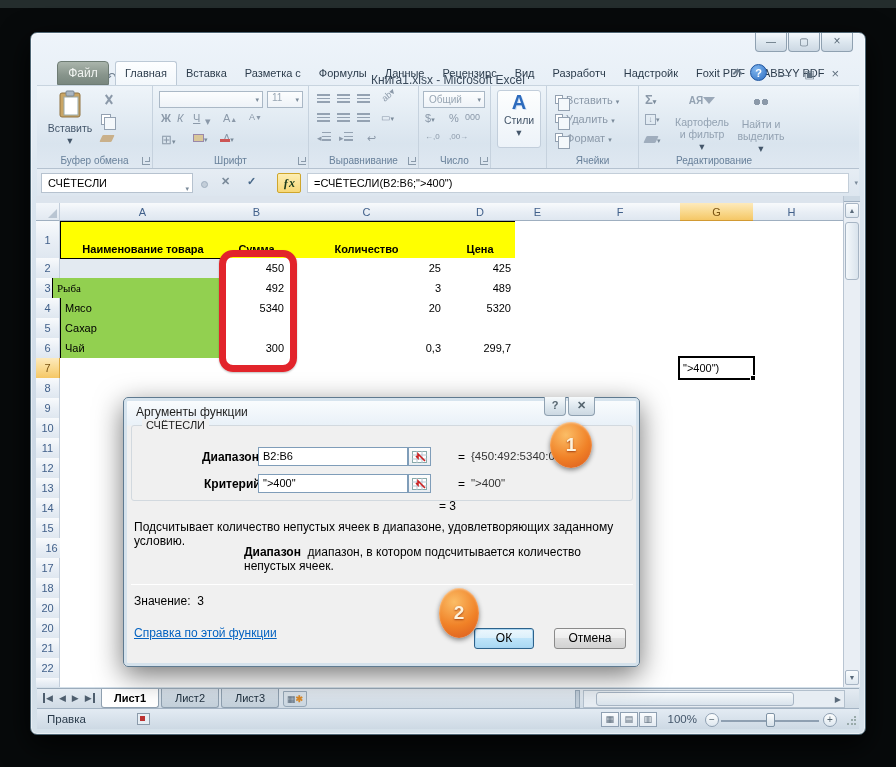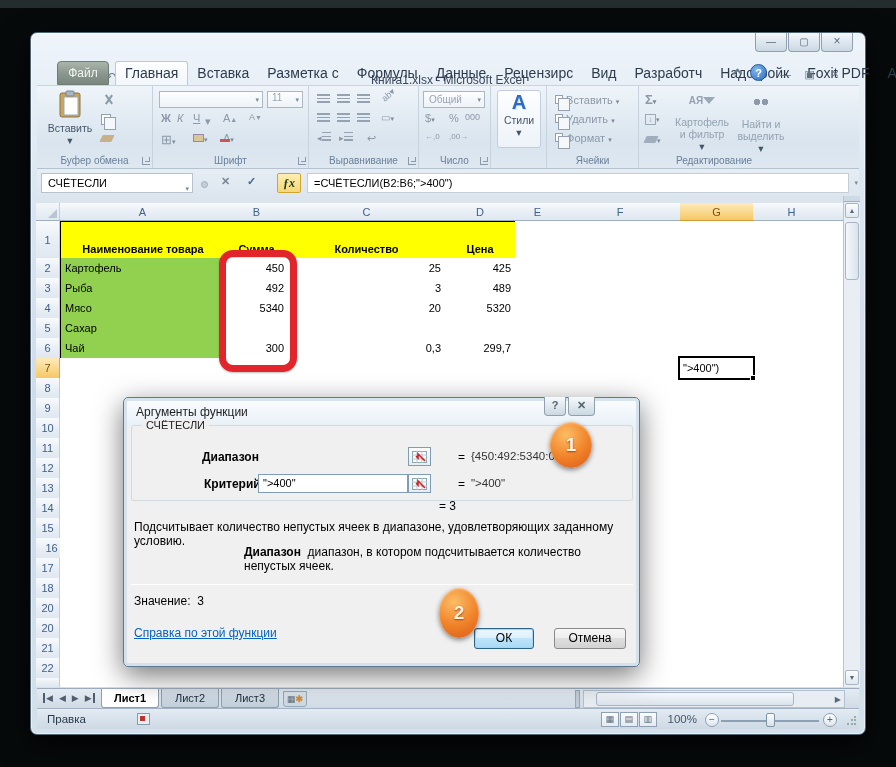--- a/index.html
+++ b/index.html
@@ -22,21 +22,21 @@
   .dd{font-size:7px;color:#7b8b9b}
   .sepv{width:1px;height:14px;background:#b3c1cf}
   
   .wbtns{position:absolute;left:723px;top:0;display:flex}
   .wb{width:32px;height:19px;margin-left:1px;background:linear-gradient(#f4f8fb,#dde7ef 50%,#ccd8e3);border:1px solid #8fa1b1;border-top:none;border-radius:0 0 4px 4px;color:#5a6a78;font-size:10px;text-align:center;line-height:17px}
   
   .tabstrip{position:absolute;left:22px;top:26px;right:6px;height:26px}
   .filetab{position:absolute;left:4px;top:2px;width:52px;height:24px;border-radius:4px 4px 0 0;
     background:linear-gradient(#aab5ac,#87948b 60%,#79877e);border:1px solid #6e7c74;color:#f2f5f2;font-size:12px;text-align:center;line-height:22px}
   .rtabs{position:absolute;left:62px;top:2px;display:flex;height:24px}
-  .rtab{padding:0 9px;font-size:14px;color:#2c3c4c;line-height:24px;white-space:nowrap}
+  .rtab{padding:0 9px;font-size:11px;color:#2c3c4c;line-height:24px;white-space:nowrap}
   .rtab.active{background:linear-gradient(#fdfeff,#f2f7fb);border:1px solid #bcc9d6;border-bottom:none;border-radius:3px 3px 0 0;line-height:22px}
   .ribctl{position:absolute;top:8px;display:flex;align-items:center;gap:9px}
   .chev{width:7px;height:7px;border-left:2px solid #6b7b8b;border-top:2px solid #6b7b8b;transform:rotate(45deg);margin-top:3px}
   .helpb{width:17px;height:17px;border-radius:50%;background:radial-gradient(circle at 35% 30%,#7fb6ef,#2f6fc2);color:#fff;font-size:11px;font-weight:bold;text-align:center;line-height:17px;border:1px solid #1e55a0}
   .rwb{color:#5f6f7e;font-size:11px;line-height:14px}
   
   .ribbon{position:absolute;left:6px;top:52px;right:6px;height:84px;
     background:linear-gradient(#eef4f9,#e2ebf3 40%,#d9e4ee 70%,#dfe8f1);border-top:1px solid #c8d4df;border-bottom:1px solid #b5c2d0}
   .grp{position:absolute;top:0;height:82px;border-right:1px solid #c6d2de}
   .glabel{position:absolute;bottom:2px;left:0;right:0;text-align:center;font-size:10px;color:#68809a}
@@ -342,31 +342,30 @@
     <div class="cell thdr tb tbt tbl" style="left: 24px; top: 25px; width: 166px; height: 38px;">Наименование товара</div>
     <div class="cell thdr tb tbt" style="left: 189px; top: 25px; width: 64px; height: 38px;">Сумма</div>
     <div class="cell thdr tb tbt" style="left: 252px; top: 25px; width: 158px; height: 38px;">Количество</div>
     <div class="cell thdr tb tbt" style="left: 409px; top: 25px; width: 71px; height: 38px;">Цена</div>
     <div class="cell" style="left: 479px; top: 25px; width: 46px; height: 38px;"></div>
     <div class="cell" style="left: 524px; top: 25px; width: 121px; height: 38px;"></div>
     <div class="cell" style="left: 644px; top: 25px; width: 74px; height: 38px;"></div>
     <div class="cell" style="left: 717px; top: 25px; width: 78px; height: 38px;"></div>
     <div class="cell" style="left: 794px; top: 25px; width: 14px; height: 38px;"></div>
     <div class="rowhdr" style="left: 0px; top: 62px; width: 24px; height: 21px;">2</div>
-    <div class="cell tname tb tbl" style="left: 24px; top: 62px; width: 166px; height: 21px;">Картофель</div>
     <div class="cell tnum tb" style="left: 189px; top: 62px; width: 64px; height: 21px;">450</div>
     <div class="cell tnum tb" style="left: 252px; top: 62px; width: 158px; height: 21px;">25</div>
     <div class="cell tnum tb" style="left: 409px; top: 62px; width: 71px; height: 21px;">425</div>
     <div class="cell" style="left: 479px; top: 62px; width: 46px; height: 21px;"></div>
     <div class="cell" style="left: 524px; top: 62px; width: 121px; height: 21px;"></div>
     <div class="cell" style="left: 644px; top: 62px; width: 74px; height: 21px;"></div>
     <div class="cell" style="left: 717px; top: 62px; width: 78px; height: 21px;"></div>
     <div class="cell" style="left: 794px; top: 62px; width: 14px; height: 21px;"></div>
     <div class="rowhdr" style="left: 0px; top: 82px; width: 24px; height: 21px;">3</div>
-    <div class="cell tname tb tbl" style="left: 24px; top: 82px; width: 168px; height: 21px;">Рыба</div>
+    <div class="cell tname tb tbl" style="left: 16px; top: 82px; width: 168px; height: 21px; font-family: Liberation Serif, serif;">Рыба</div>
     <div class="cell tnum tb" style="left: 189px; top: 82px; width: 64px; height: 21px;">492</div>
     <div class="cell tnum tb" style="left: 252px; top: 82px; width: 158px; height: 21px;">3</div>
     <div class="cell tnum tb" style="left: 409px; top: 82px; width: 71px; height: 21px;">489</div>
     <div class="cell" style="left: 479px; top: 82px; width: 46px; height: 21px;"></div>
     <div class="cell" style="left: 524px; top: 82px; width: 121px; height: 21px;"></div>
     <div class="cell" style="left: 644px; top: 82px; width: 74px; height: 21px;"></div>
     <div class="cell" style="left: 717px; top: 82px; width: 78px; height: 21px;"></div>
     <div class="cell" style="left: 794px; top: 82px; width: 14px; height: 21px;"></div>
     <div class="rowhdr" style="left: 0px; top: 102px; width: 24px; height: 21px;">4</div>
     <div class="cell tname tb tbl" style="left: 24px; top: 102px; width: 166px; height: 21px;">Мясо</div>
@@ -582,20 +581,21 @@
 <div class="dialog">
   <div class="dtitle">Аргументы функции</div>
   <div class="dwb" style="left:420px;width:22px">?</div>
   <div class="dwb" style="left:444px;width:27px">✕</div>
 
   <div class="fieldset">
     <div class="legend">СЧЁТЕСЛИ</div>
   </div>
 
   <div class="flabel" style="left:78px;top:52px">Диапазон</div>
+  <div class="finput" style="left:134px;top:49px"><span>B2:B6</span></div>
   <div class="fpick" style="left:284px;top:49px">
     <svg width="15" height="12" viewBox="0 0 15 12">
         <rect x="0.5" y="0.5" width="14" height="11" fill="#fff" stroke="#8aa"></rect>
         <path d="M0 4h15M0 8h15M5 0v12M10 0v12" stroke="#b8c4d0" stroke-width="1"></path>
         <path d="M13 10 6 3v4l-2-2" stroke="#c22" stroke-width="1.6" fill="none"></path>
       </svg>
   </div>
   <div class="feq" style="left:334px;top:52px">=</div>
   <div class="fres" style="left:347px;top:52px">{450:492:5340:0:300}</div>
 

